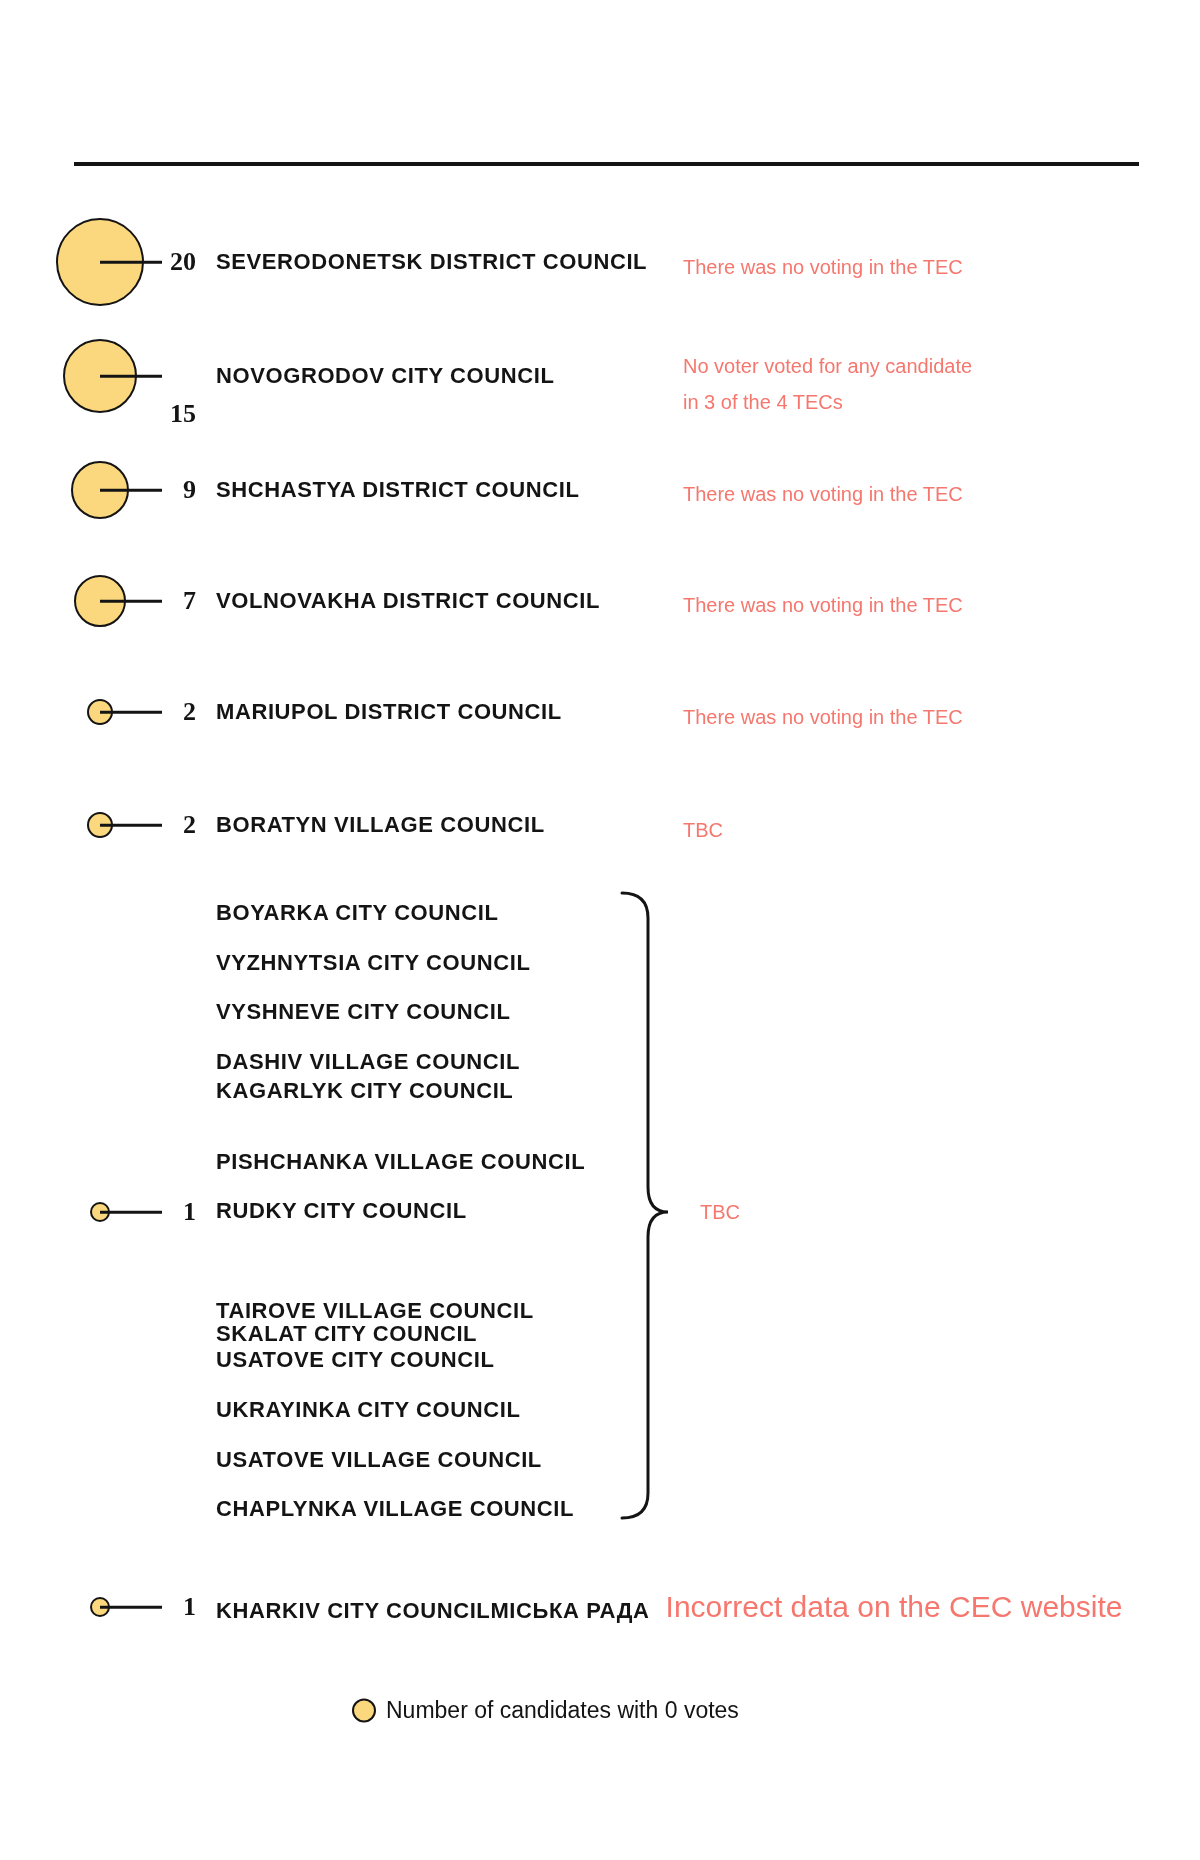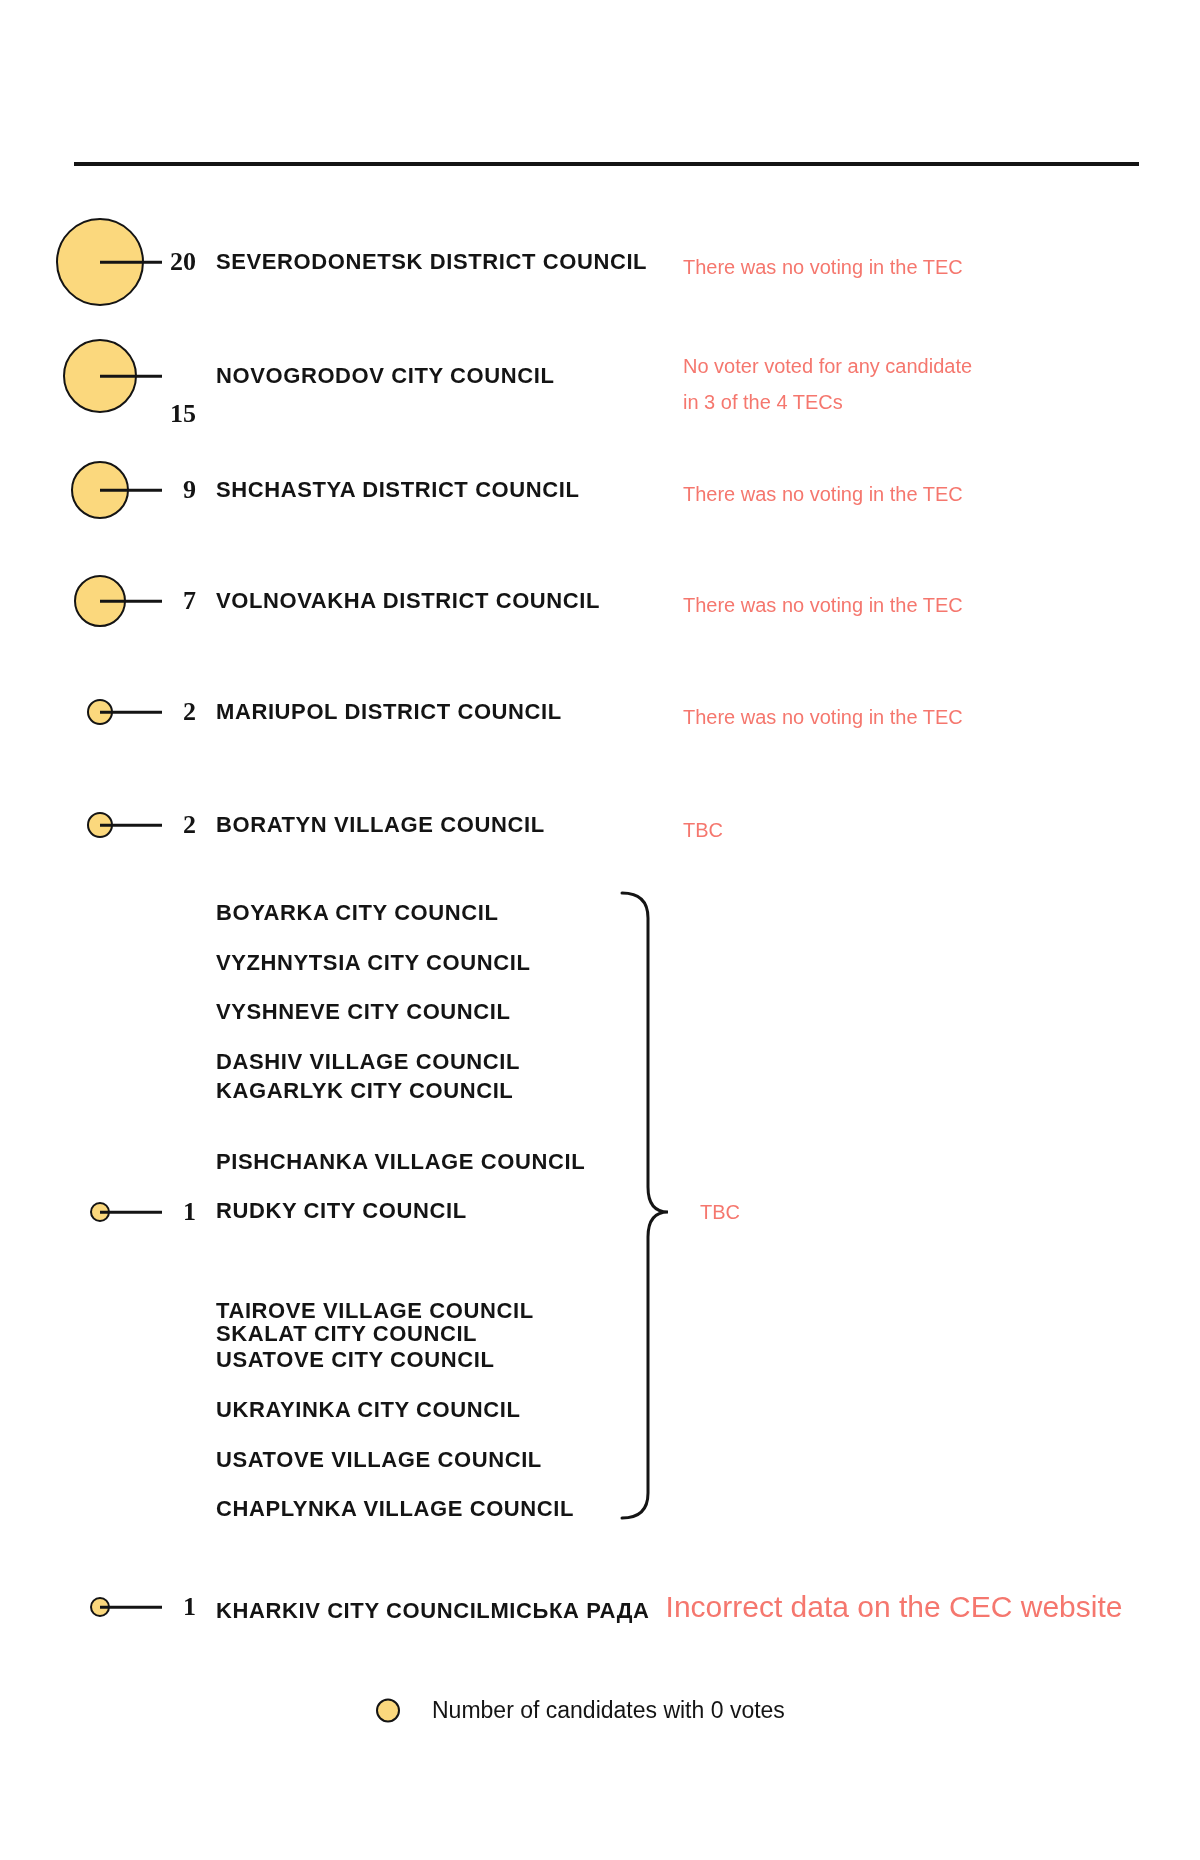--- a/index.html
+++ b/index.html
@@ -29,22 +29,22 @@
     position:absolute;left:683px;color:#F5776E;font-size:20px;line-height:36px;
     transform:translateY(-50%);white-space:nowrap;
   }
   .ann-inline{
     display:inline-block;margin-left:16px;color:#F5776E;font-size:30px;
     font-weight:normal;letter-spacing:0;vertical-align:1px;
   }
   .brace{position:absolute;left:600px;top:880px;}
   .tbc-label{left:700px;}
   .legend{
-    position:absolute;left:376px;top:1710px;transform:translateY(-50%);
-    display:flex;align-items:center;gap:32px;font-size:23px;
+    position:absolute;left:352px;top:1710px;transform:translateY(-50%);
+    display:flex;align-items:center;gap:10px;font-size:23px;
   }
   .legend-dot{
     width:24px;height:24px;border-radius:50%;background:#FBD87D;
     border:2.5px solid #141414;box-sizing:border-box;flex:0 0 auto;
   }
 </style>
 </head>
 <body>
 
 <div class="canvas">

